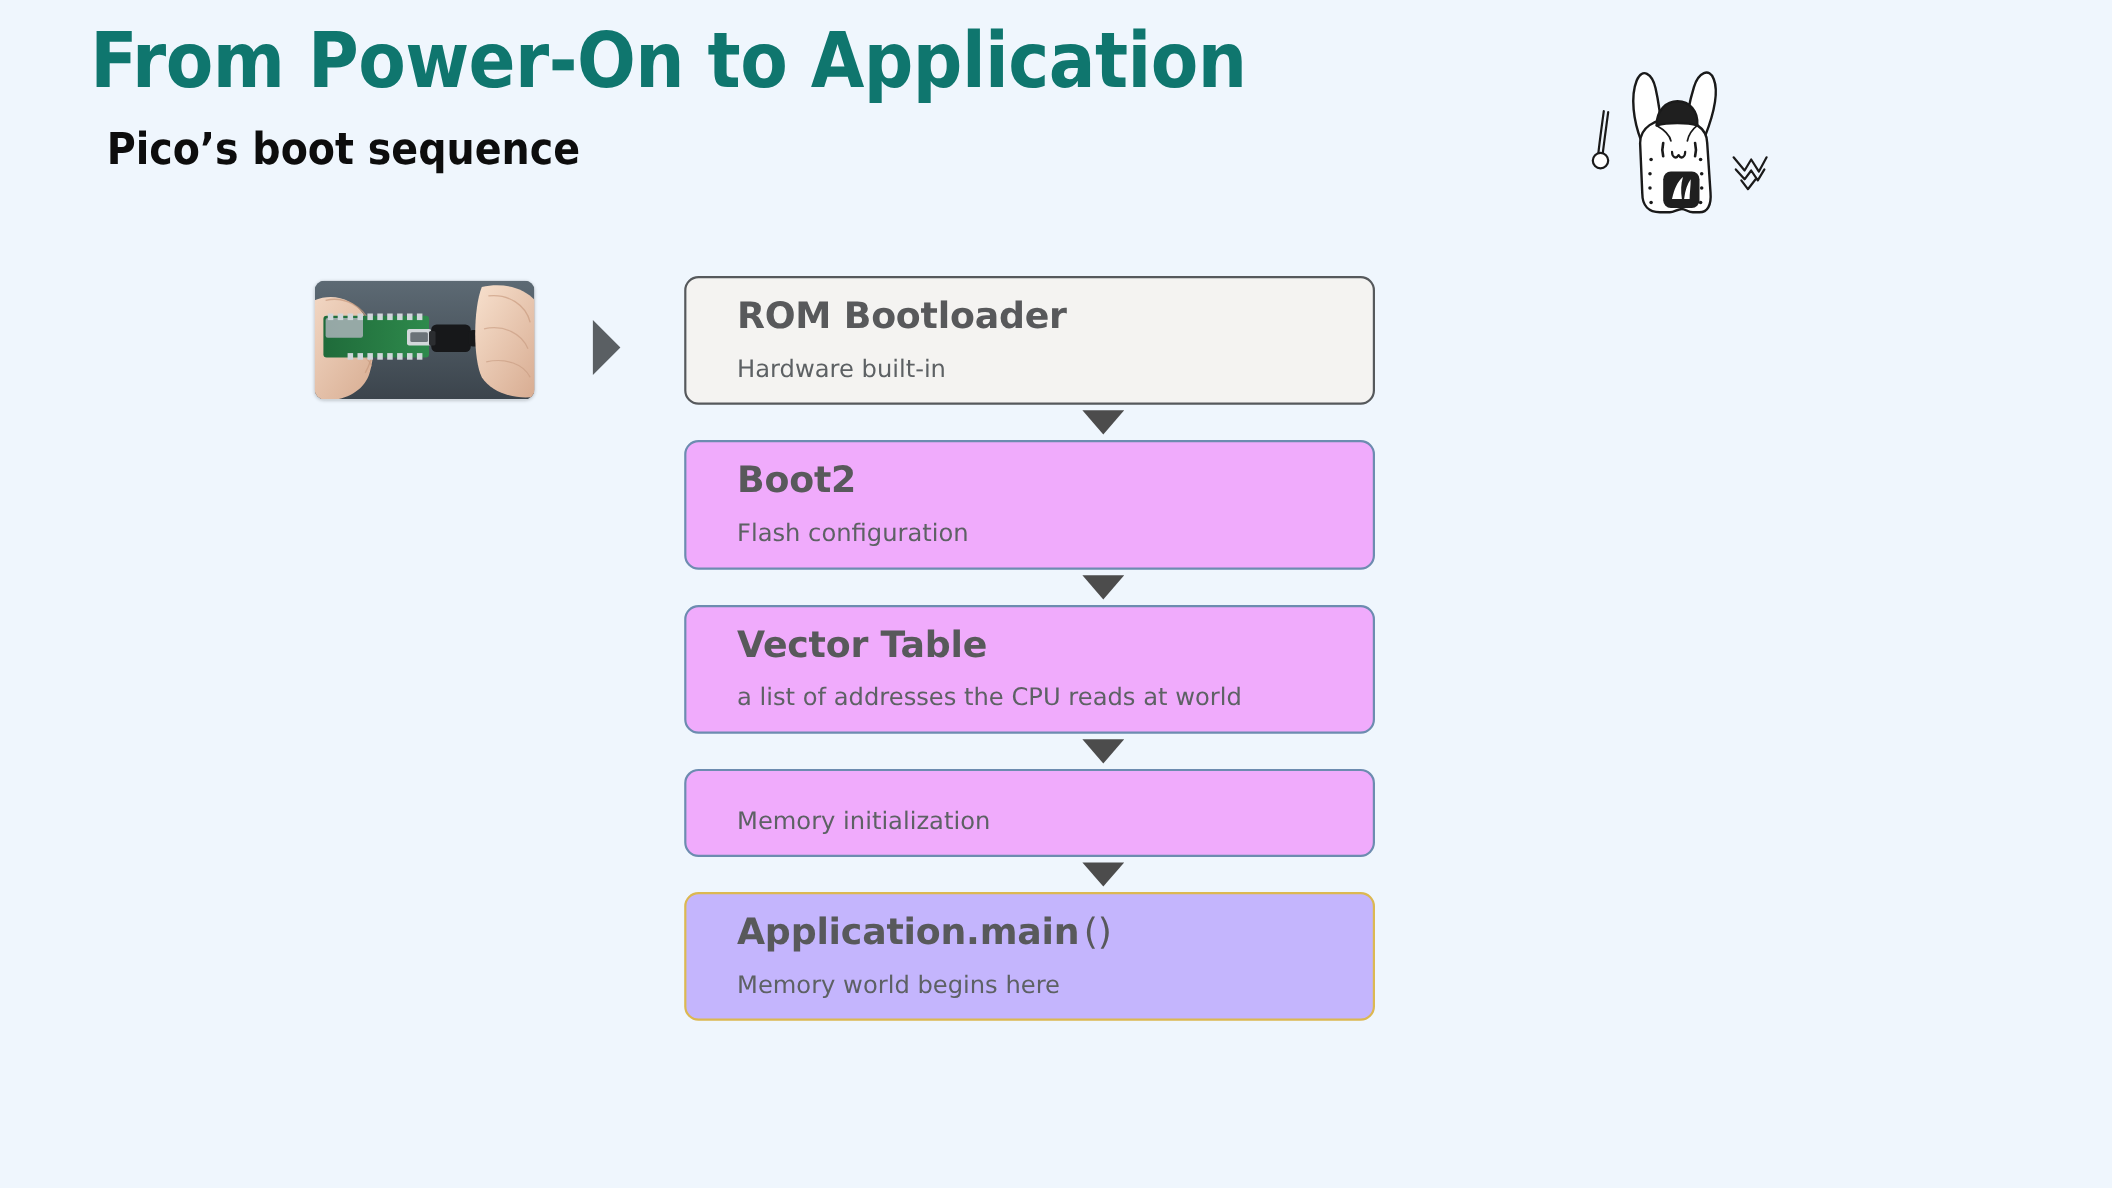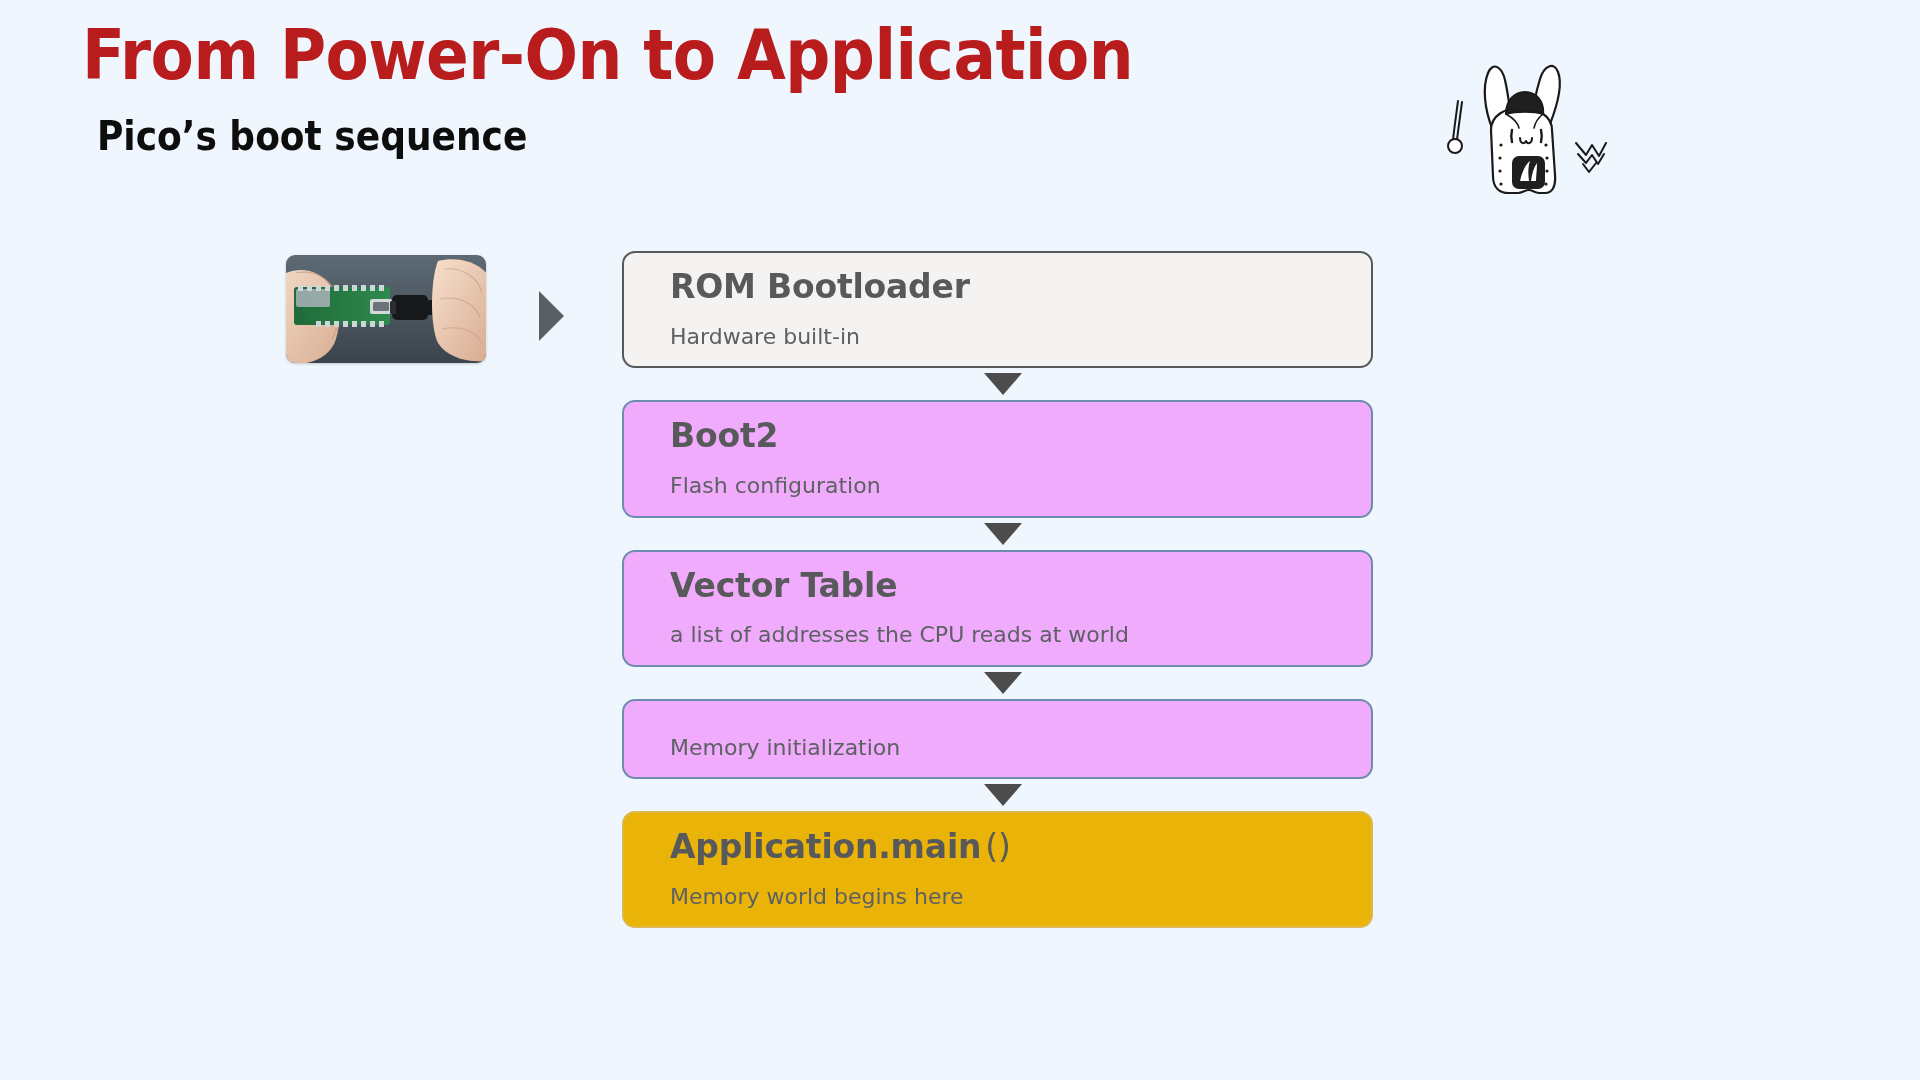--- a/index.html
+++ b/index.html
@@ -21,21 +21,21 @@
     position: absolute;
     left: 82px;
     top: 20px;
     width: 1300px;
   }
   .slide-title {
     font-family: "DejaVu Sans Condensed", "Liberation Sans Narrow", "Liberation Sans", sans-serif;
     font-size: 70px;
     font-weight: 700;
     letter-spacing: -0.5px;
-    color: #b91c1c;
+    color: #0f766e;
     line-height: 1.0;
     margin: 0;
     white-space: nowrap;
   }
   .slide-subtitle {
     font-family: "DejaVu Sans Condensed", "Liberation Sans Narrow", "Liberation Sans", sans-serif;
     font-size: 40px;
     font-weight: 700;
     color: #0d0d0d;
     line-height: 1.0;
@@ -79,32 +79,32 @@
 
   
   .flow {
     position: absolute;
     left: 622px;
     top: 251px;
     width: 725px;
   }
   .flow-box {
     box-sizing: border-box;
-    width: 751px;
+    width: 628px;
     border-radius: 13px;
     border: 2px solid #56595c;
     background: #f4f3f1;
     padding: 16px 0 17px 46px;
   }
   .flow-box.blue {
     background: #f0abfc;
     border-color: #6d8cb0;
   }
   .flow-box.yellow {
-    background: #eab308;
+    background: #c4b5fd;
     border-color: #dcb851;
   }
   .box-title {
     font-size: 33px;
     font-weight: 700;
     color: #58595b;
     line-height: 1.12;
     letter-spacing: -0.2px;
     white-space: nowrap;
   }

